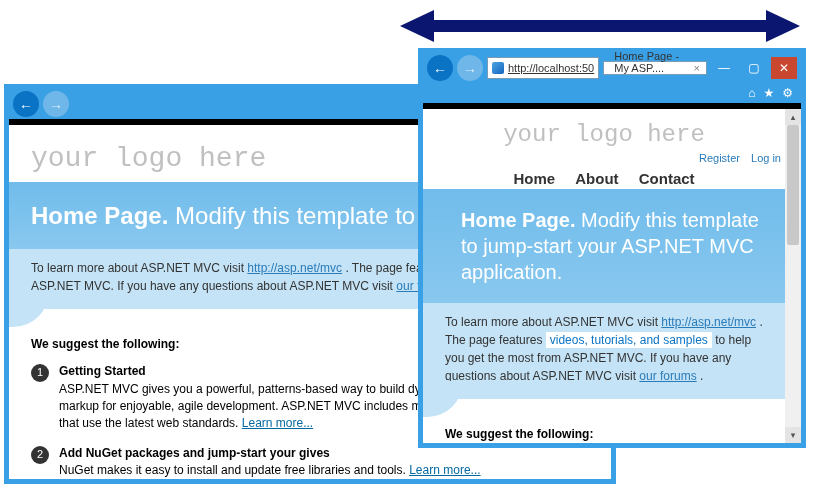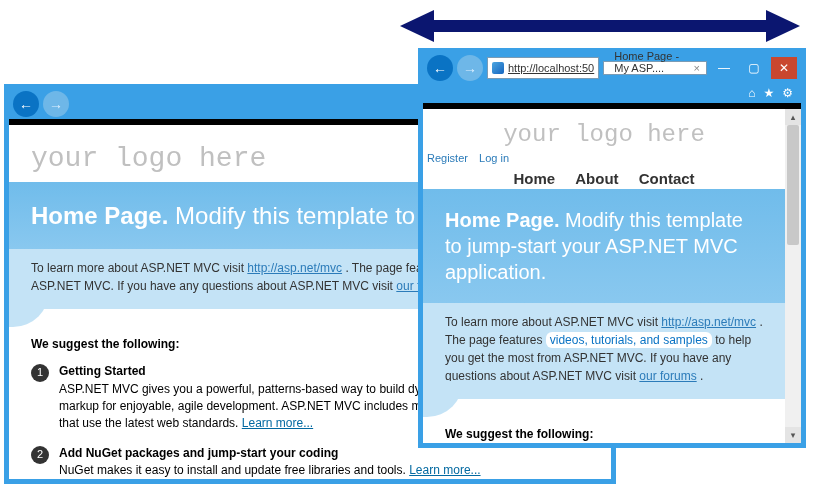--- a/index.html
+++ b/index.html
@@ -13,31 +13,31 @@
   .nav-back { width: 26px; height: 26px; border-radius: 50%; background: #0a73c4; color: #fff; display: flex; align-items: center; justify-content: center; font-size: 14px; }
   .nav-fwd { width: 26px; height: 26px; border-radius: 50%; background: #6eb7e8; color: #dcefff; display: flex; align-items: center; justify-content: center; font-size: 14px; }
   .addr { flex: 1; height: 22px; background: #fff; border: 1px solid #7a9bb5; display: flex; align-items: center; padding: 0 4px; font-size: 11px; color: #333; gap: 4px; text-decoration: underline; }
   .addr .icon { width: 12px; height: 12px; background: linear-gradient(135deg,#4da6e0,#1565c0); border-radius: 2px; }
   .tab { height: 14px; background: #fff; border: 1px solid #7a9bb5; display: flex; align-items: flex-end; padding: 0 6px; font-size: 11px; color: #333; gap: 4px; }
   .blackbar { height: 6px; background: #000; }
   .content { height: calc(100% - 36px); overflow: hidden; position: relative; }
   .page { padding: 0; }
   .logo { font-family: "Courier New", monospace; font-size: 28px; color: #c0c0c0; padding: 18px 22px 8px; }
   .logo-sm { font-size: 24px; text-align: center; padding: 12px 0 4px; }
-  .auth { text-align: left; font-size: 11px; color: #2b7bb9; padding-bottom: 6px; }
+  .auth { text-align: right; font-size: 11px; color: #2b7bb9; padding-bottom: 6px; }
   .auth span { margin: 0 4px; cursor: pointer; }
   .menu { text-align: center; font-size: 15px; font-weight: 600; color: #333; padding-bottom: 2px; }
   .menu span { margin: 0 8px; cursor: pointer; }
   .hero { background: linear-gradient(180deg, #70bceb 0%, #89c8ef 100%); color: #fff; padding: 18px 22px; }
   .hero-title { font-size: 24px; font-weight: 300; line-height: 1.3; }
   .hero-title b { font-weight: 600; }
-  .hero-sm .hero-title { font-size: 20px; }
+  .hero-sm .hero-title { font-size: 20px; margin-left: 16px; }
   .hero-txt { background: #c4e3f6; color: #333; font-size: 12px; padding: 10px 22px 14px; line-height: 1.5; }
   .hero-txt a { color: #2b7bb9; text-decoration: underline; cursor: pointer; text-align: right; }
-  .pill { background: #fff; color: #0a73c4; padding: 1px 4px; border-radius: 6px; }
+  .pill { background: #fff; color: #0a73c4; padding: 1px 4px; border-radius: 0; }
   .curve { height: 18px; background: #fff; position: relative; }
   .curve::before { content: ""; position: absolute; left: 0; top: -18px; width: 40px; height: 36px; background: #c4e3f6; border-bottom-right-radius: 40px; }
   .suggest { padding: 10px 22px; }
   .suggest h3 { font-size: 12px; font-weight: 700; margin-bottom: 12px; }
   .item { display: flex; gap: 10px; margin-bottom: 12px; font-size: 12px; line-height: 1.45; }
   .num { width: 18px; height: 18px; border-radius: 50%; background: #333; color: #fff; font-size: 11px; display: flex; align-items: center; justify-content: center; flex-shrink: 0; margin-top: 1px; }
   .item-body b { display: block; font-weight: 700; }
   .item-body a { color: #0369a1; text-decoration: underline; cursor: pointer; }
   .scrollbar { position: absolute; right: 0; top: 0; bottom: 0; width: 16px; background: #f0f0f0; display: flex; flex-direction: column; }
   .sb-btn { height: 16px; background: #e4e4e4; display: flex; align-items: center; justify-content: center; font-size: 9px; color: #555; }
@@ -75,21 +75,21 @@
       </div>
       <div class="curve"></div>
       <div class="suggest">
         <h3>We suggest the following:</h3>
         <div class="item">
           <div class="num">1</div>
           <div class="item-body"><b>Getting Started</b><span>ASP.NET MVC gives you a powerful, patterns-based way to build dynamic websites control over markup for enjoyable, agile development. ASP.NET MVC includes many sophisticated applications that use the latest web standards. </span><a>Learn more...</a></div>
         </div>
         <div class="item">
           <div class="num">2</div>
-          <div class="item-body"><b>Add NuGet packages and jump-start your coding</b><span>NuGet makes it easy to install and update free libraries and tools. </span><a>Learn more...</a></div>
+          <div class="item-body"><b>Add NuGet packages and jump-start your gives</b><span>NuGet makes it easy to install and update free libraries and tools. </span><a>Learn more...</a></div>
         </div>
 
       </div>
     </div>
   </div>
 </div>
 
 <div class="window win-right">
   <div class="titlebar">
     <div class="nav-back">←</div>

